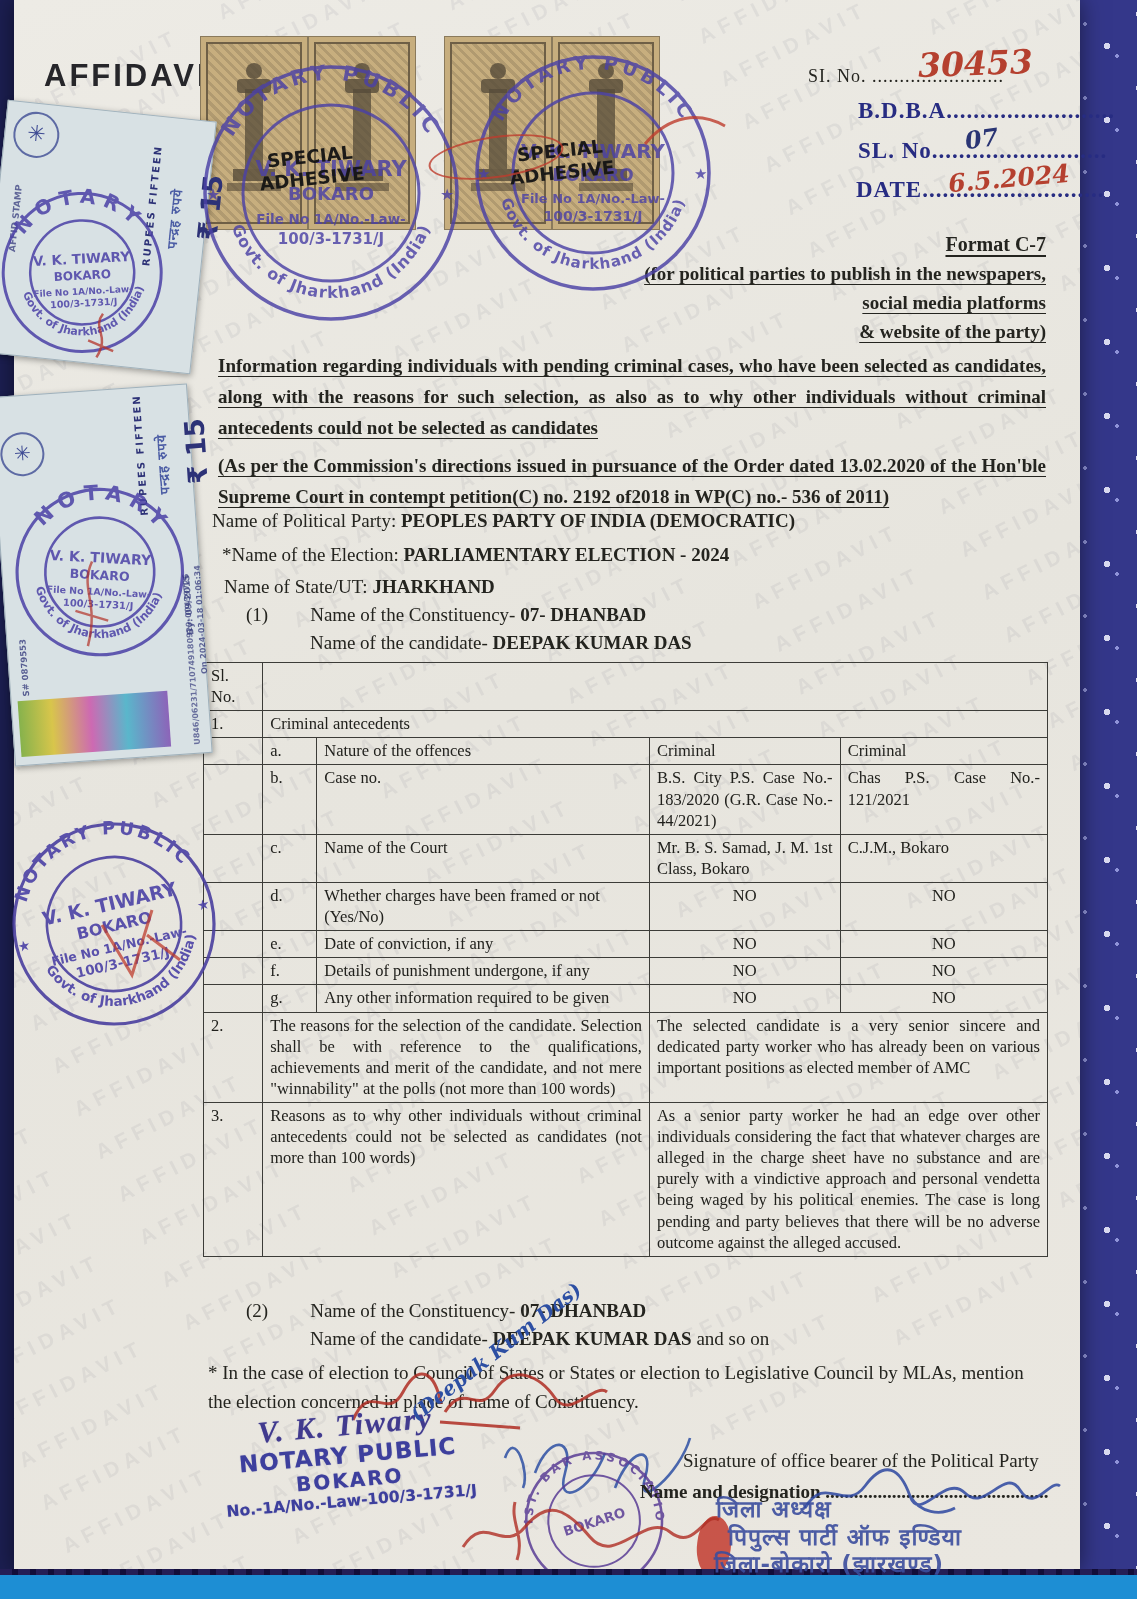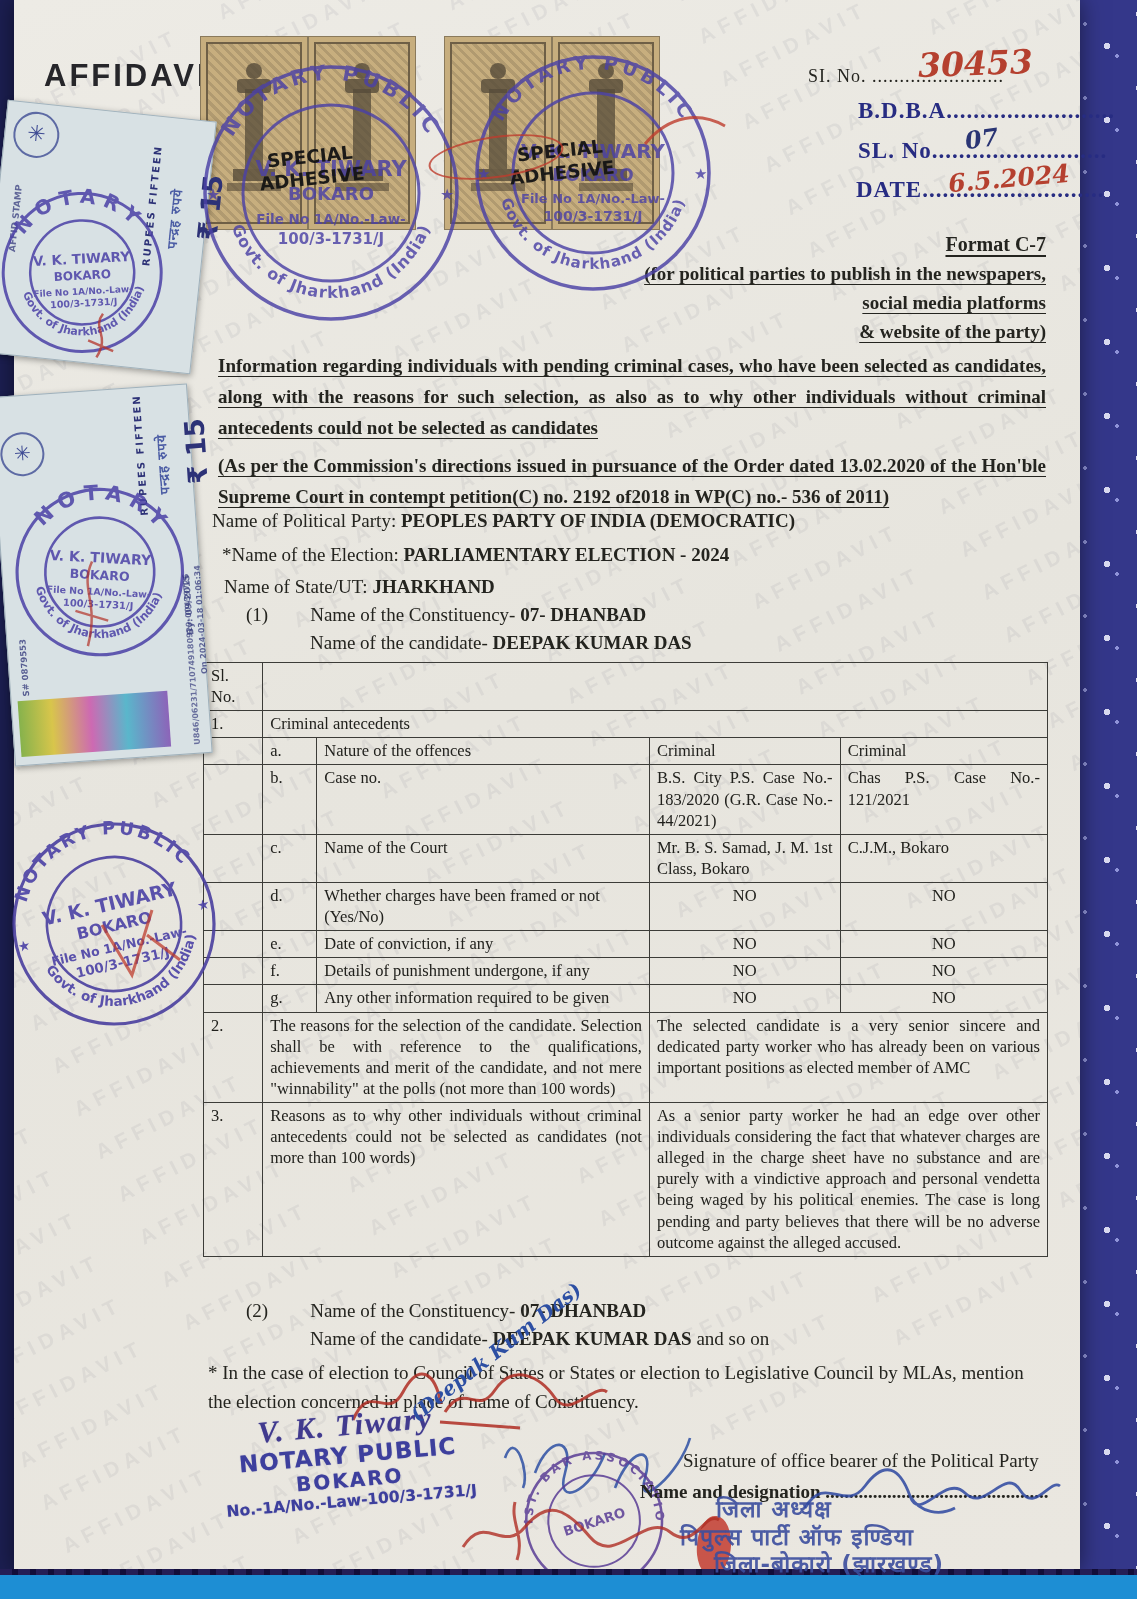--- a/index.html
+++ b/index.html
@@ -437,16 +437,16 @@
   </svg>
 
   <div class="abs z3 serif18" style="left:683px;top:1450px;font-size:19px;">Signature of office bearer of the Political Party</div>
   <div class="abs z3 serif18" style="left:640px;top:1481px;font-size:19px;font-weight:bold;">Name and designation ...............................................</div>
   <svg class="abs z5" style="left:655px;top:1438px;" width="410" height="85" viewBox="0 0 410 85">
     <path d="M150 70 C 170 35, 190 75, 210 48 S 245 30, 255 58 S 290 35, 310 55 S 350 28, 365 52 S 395 40, 405 48 M 255 58 C 265 75, 285 78, 300 70" fill="none" stroke="rgba(45,70,160,.85)" stroke-width="2.8"></path>
   </svg>
 
   <div class="abs z3" style="left:697px;top:1516px;width:34px;height:60px;background:rgba(194,59,47,.85);border-radius:46% 54% 48% 52%;transform:rotate(7deg);"></div>
   <div class="abs hindi z4" style="left:716px;top:1492px;">जिला अध्यक्ष</div>
-  <div class="abs hindi z4" style="left:680px;top:1520px;">पिपुल्स पार्टी ऑफ इण्डिया</div>
+  <div class="abs hindi z4" style="left:728px;top:1520px;">पिपुल्स पार्टी ऑफ इण्डिया</div>
   <div class="abs hindi z4" style="left:714px;top:1547px;">जिला-बोकारो (झारखण्ड)</div>
 
 </div>
 
 </body></html>

